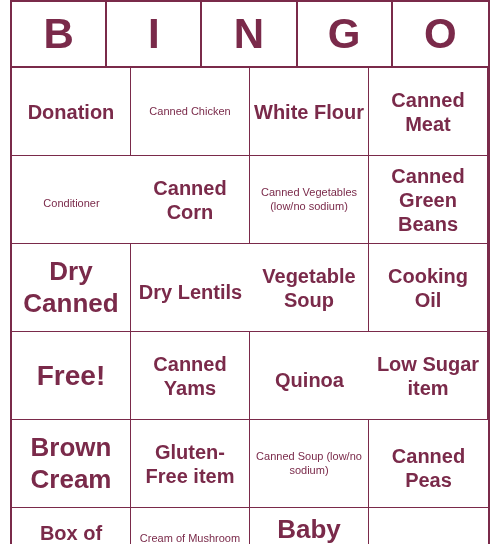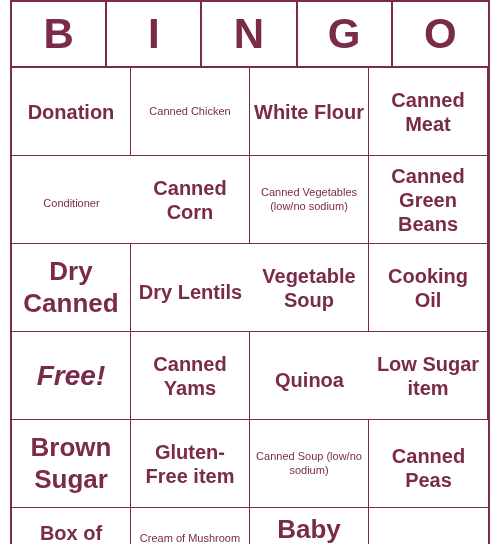--- a/index.html
+++ b/index.html
@@ -68,21 +68,20 @@
     .size-small {
       font-size: 11px;
     }
     .size-xlarge {
       font-size: 26px;
       font-weight: bold;
     }
     .free-cell {
       font-size: 28px;
       font-weight: bold;
-      font-style: italic;
     }
   </style>
 </head>
 <body>
 
 <div class="bingo-card">
   <div class="bingo-header">
   <div class="bingo-header-cell">B</div>
       <div class="bingo-header-cell">I</div>
       <div class="bingo-header-cell">N</div>
@@ -132,21 +131,21 @@
       <div class="bingo-cell">
         <span class="cell-text size-medium">Canned Yams</span>
       </div>
       <div class="bingo-cell">
         <span class="cell-text size-medium">Quinoa</span>
       </div>
       <div class="bingo-cell">
         <span class="cell-text size-medium">Low Sugar item</span>
       </div>
       <div class="bingo-cell">
-        <span class="cell-text size-xlarge">Brown Sugar</span>
+        <span class="cell-text size-xlarge">Brown Cream</span>
       </div>
       <div class="bingo-cell">
         <span class="cell-text size-large">Gluten-Free item</span>
       </div>
       <div class="bingo-cell">
         <span class="cell-text size-small">Canned Soup (low/no sodium)</span>
       </div>
       <div class="bingo-cell">
         <span class="cell-text size-large">Canned Peas</span>
       </div>

